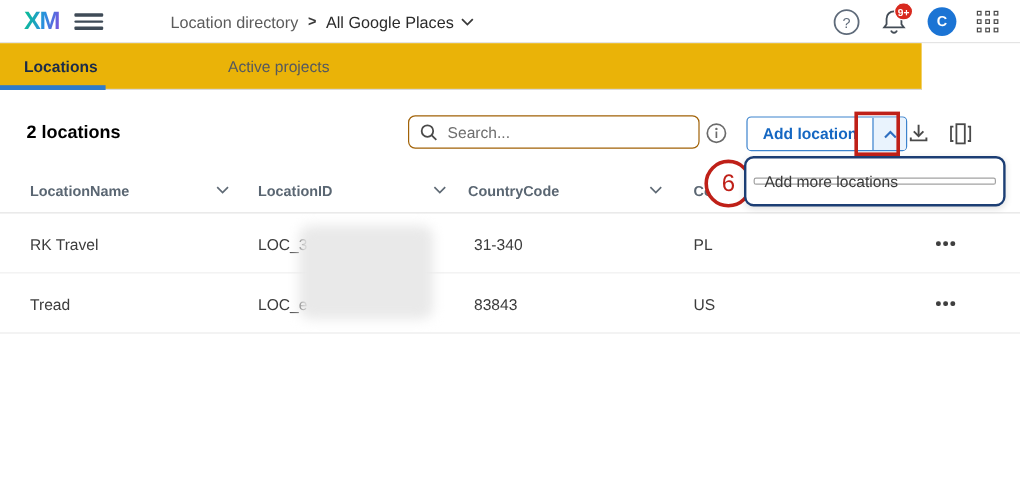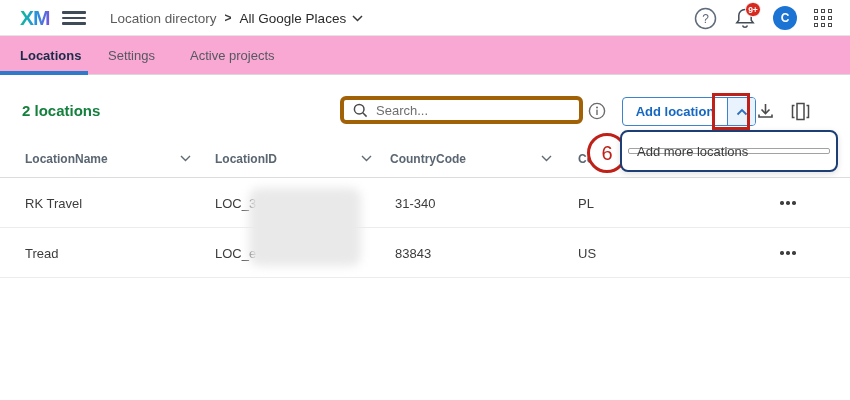--- a/index.html
+++ b/index.html
@@ -15,47 +15,47 @@
   
   .topbar { left: 0; top: 0; width: 850px; height: 36px; border-bottom: 1px solid #e4e4e4; background: #fff; }
   .logo {
     left: 20px; top: 6px; font-size: 21px; font-weight: 800; letter-spacing: -1px;
     background: linear-gradient(100deg, #0db99b 10%, #2a8fe0 55%, #7a52dd 95%);
     -webkit-background-clip: text; background-clip: text; color: transparent;
   }
   .hamburger { left: 62px; top: 11px; width: 24px; height: 14px; cursor: pointer; }
   .hamburger span { display: block; width: 24px; height: 2.6px; background: #3f4b57; border-radius: 1px; margin-bottom: 3.1px; }
   .breadcrumb { left: 110px; top: 9px; height: 18px; display: flex; align-items: center; gap: 8px; font-size: 13.5px; }
-  .crumb-parent { color: #5b5b5b; }
+  .crumb-parent { color: #5b5b5b; margin-left: 32px; }
   .crumb-sep { color: #3a3a3a; font-size: 12px; font-weight: bold; }
   .crumb-current { color: #2b2b2b; display: flex; align-items: center; gap: 6px; }
   .topbar-right { right: 18px; top: 0; height: 36px; display: flex; align-items: center; gap: 17px; }
   .bell-wrap { position: relative; width: 22px; height: 24px; cursor: pointer; }
   .badge {
     position: absolute; top: -4px; left: 11px; min-width: 16px; height: 15px; padding: 0 2px;
     background: #d8291e; color: #fff; border-radius: 8px; font-size: 8.5px; font-weight: bold;
     display: flex; align-items: center; justify-content: center; border: 1px solid #fff;
   }
   .avatar {
     width: 24px; height: 24px; border-radius: 50%; background: #1b74d4; color: #fff;
     font-size: 12px; font-weight: bold; display: flex; align-items: center; justify-content: center; cursor: pointer;
   }
   .waffle { display: grid; grid-template-columns: repeat(3, 4px); grid-gap: 3px; cursor: pointer; }
   .waffle i { width: 4px; height: 4px; background: #fff; border: 1.2px solid #4a4a4a; display: block; }
 
   
-  .tabbar { left: 0; top: 36px; width: 850px; height: 39px; border-bottom: 1px solid #d9d9d9; background: #f9a8d4; }
+  .tabbar { left: 0; top: 36px; width: 768px; height: 39px; border-bottom: 1px solid #d9d9d9; background: #eab308; }
   .tab { position: absolute; top: 0; height: 38px; display: flex; align-items: center; font-size: 13px; color: #54585f; cursor: pointer; }
   .tab.active { color: #1a2b49; font-weight: bold; }
   .tab-underline { position: absolute; left: 0; top: 35px; width: 88px; height: 4px; background: #2f7bc9; }
 
   
-  .count-label { left: 22px; top: 102px; font-size: 15px; font-weight: bold; color: #15803d; }
+  .count-label { left: 22px; top: 102px; font-size: 15px; font-weight: bold; color: #000000; }
   .searchbox {
-    left: 340px; top: 96px; width: 243px; height: 28px; border: 4px solid #a16207; border-radius: 6px;
+    left: 340px; top: 96px; width: 243px; height: 28px; border: 1px solid #a16207; border-radius: 6px;
     background: #fff; display: flex; align-items: center; padding: 0 9px; gap: 8px;
   }
   .searchbox input { border: none; outline: none; flex: 1; font-size: 13px; color: #333; font-family: "Liberation Sans", sans-serif; background: transparent; }
   .searchbox input::placeholder { color: #6e6e6e; opacity: 1; }
   .info-icon { left: 588px; top: 102px; cursor: pointer; }
 
   .add-btn {
     left: 622px; top: 97px; width: 134px; height: 29px; border: 1px solid #3c83cd; border-radius: 4px;
     background: #fff; display: flex; cursor: pointer; overflow: hidden;
   }
@@ -139,21 +139,20 @@
           <i></i>
           <i></i>
           <i></i>
           <i></i>
       </div>
     </div>
   </div>
 
   <div class="abs tabbar">
     <div class="tab active" style="left:20px">Locations</div>
-    <div class="tab" style="left:108px">Settings</div>
     <div class="tab" style="left:190px">Active projects</div>
     <div class="tab-underline"></div>
   </div>
 
   <div class="abs count-label">2 locations</div>
 
   <div class="abs searchbox">
     <svg width="15" height="15" viewBox="0 0 15 15">
       <circle cx="6.2" cy="6.2" r="4.8" fill="none" stroke="#4a4a4a" stroke-width="1.5"></circle>
       <line x1="9.8" y1="9.8" x2="13.6" y2="13.6" stroke="#4a4a4a" stroke-width="1.5"></line>

